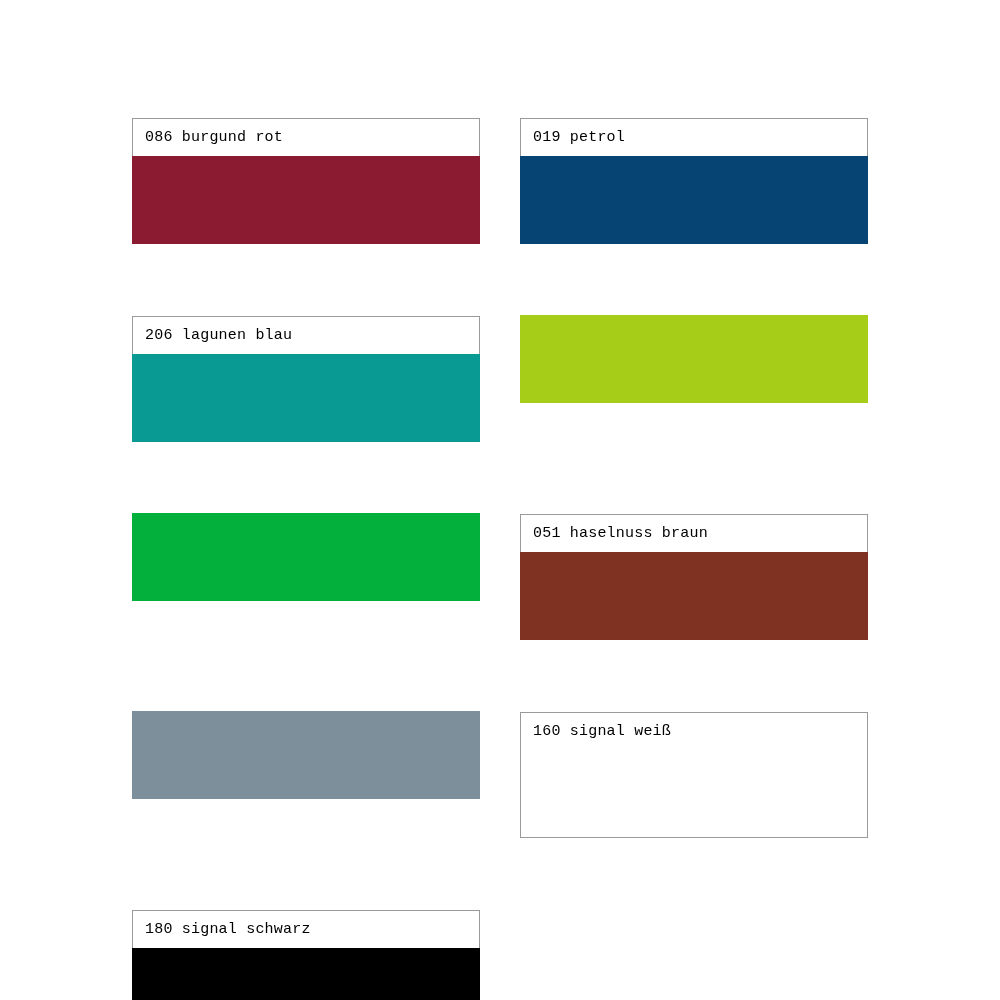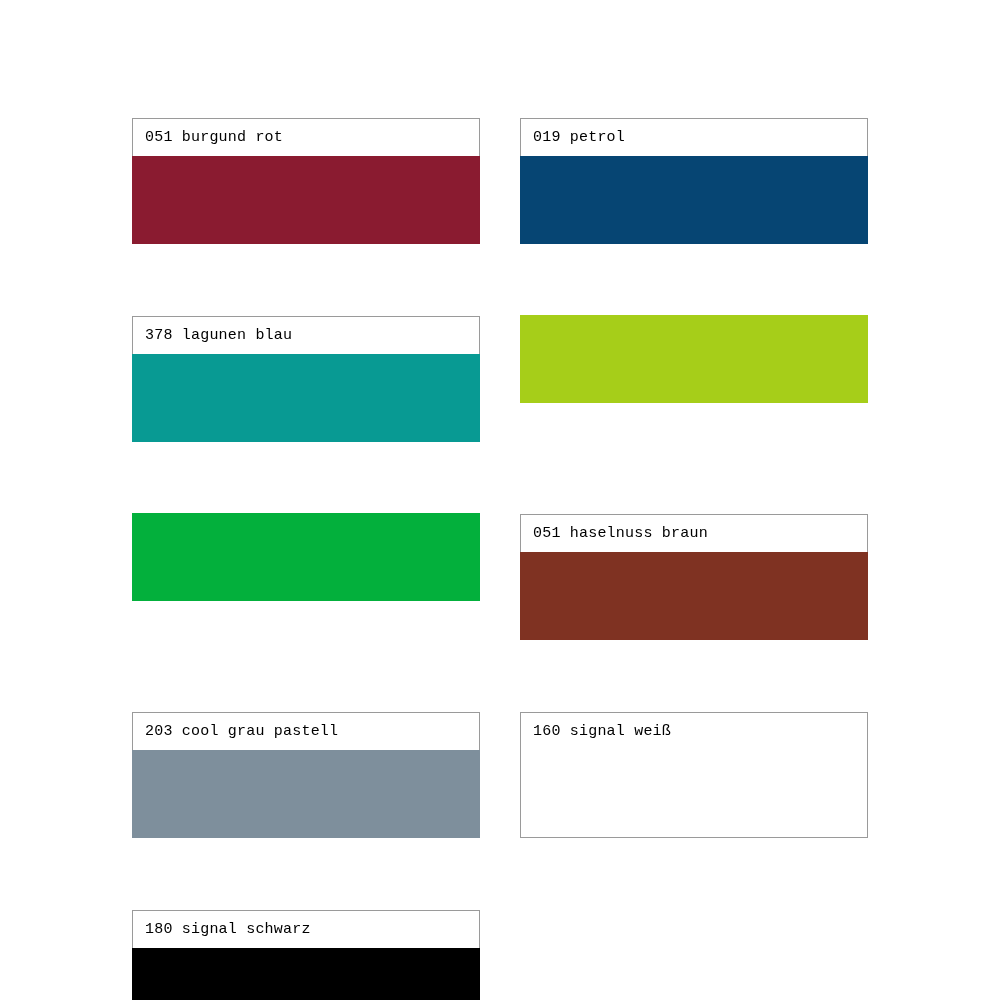--- a/index.html
+++ b/index.html
@@ -63,52 +63,49 @@
     border: 1px solid #9a9a9a;
     border-top: none;
   }
 </style>
 </head>
 <body>
 
 <div id="swatch-grid">
     <div class="swatch-card">
       <div class="swatch-label-bar">
-        <span class="swatch-label-text">051 burgund rot</span>
+        <span class="swatch-label-text">086 burgund rot</span>
       </div>
       <div class="swatch-color-block" style="background-color: rgb(138, 27, 48);"></div>
     </div>
     <div class="swatch-card">
       <div class="swatch-label-bar">
         <span class="swatch-label-text">019 petrol</span>
       </div>
       <div class="swatch-color-block" style="background-color: rgb(6, 69, 115);"></div>
     </div>
     <div class="swatch-card">
       <div class="swatch-label-bar">
-        <span class="swatch-label-text">378 lagunen blau</span>
+        <span class="swatch-label-text">206 lagunen blau</span>
       </div>
       <div class="swatch-color-block" style="background-color: rgb(8, 154, 147);"></div>
     </div>
     <div class="swatch-card">
       <div class="swatch-color-block" style="background-color: rgb(166, 206, 25);"></div>
     </div>
     <div class="swatch-card">
       <div class="swatch-color-block" style="background-color: rgb(3, 176, 60);"></div>
     </div>
     <div class="swatch-card">
       <div class="swatch-label-bar">
         <span class="swatch-label-text">051 haselnuss braun</span>
       </div>
       <div class="swatch-color-block" style="background-color: rgb(127, 50, 34);"></div>
     </div>
     <div class="swatch-card">
-      <div class="swatch-label-bar">
-        <span class="swatch-label-text">203 cool grau pastell</span>
-      </div>
       <div class="swatch-color-block" style="background-color: rgb(126, 143, 156);"></div>
     </div>
     <div class="swatch-card">
       <div class="swatch-label-bar">
         <span class="swatch-label-text">160 signal weiß</span>
       </div>
       <div class="swatch-color-block outlined" style="background-color: rgb(255, 255, 255);"></div>
     </div>
     <div class="swatch-card">
       <div class="swatch-label-bar">

